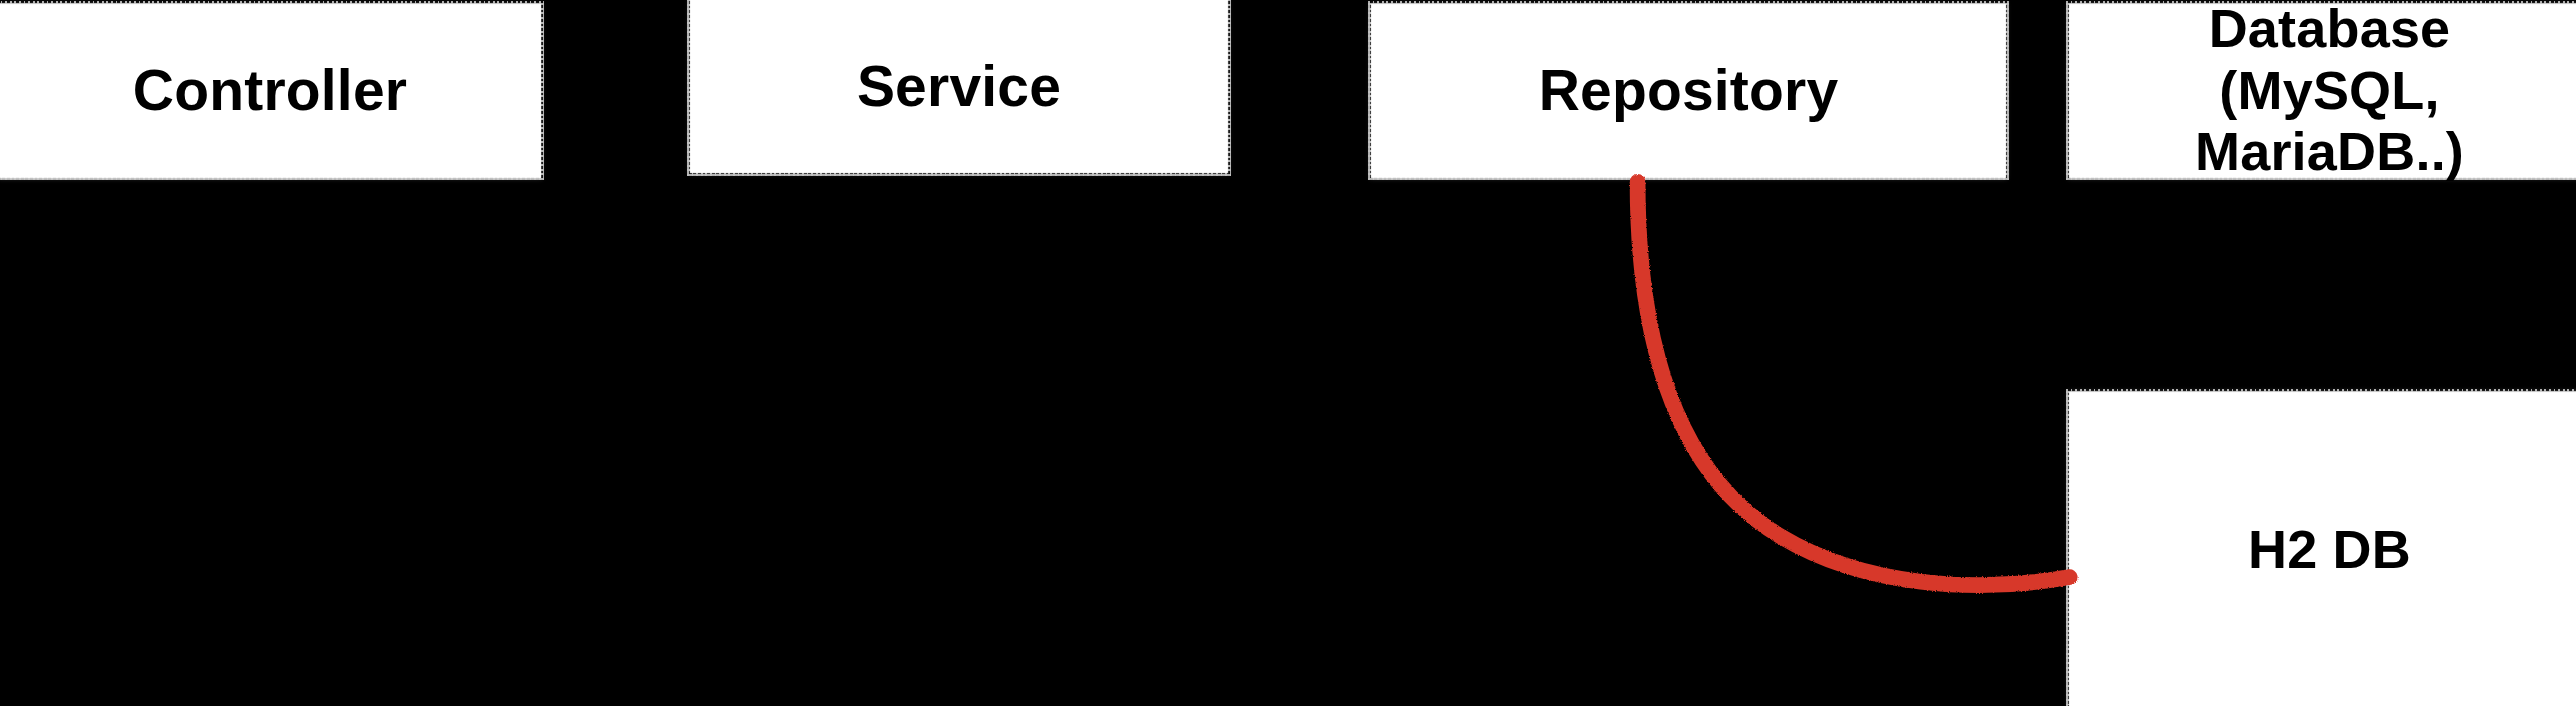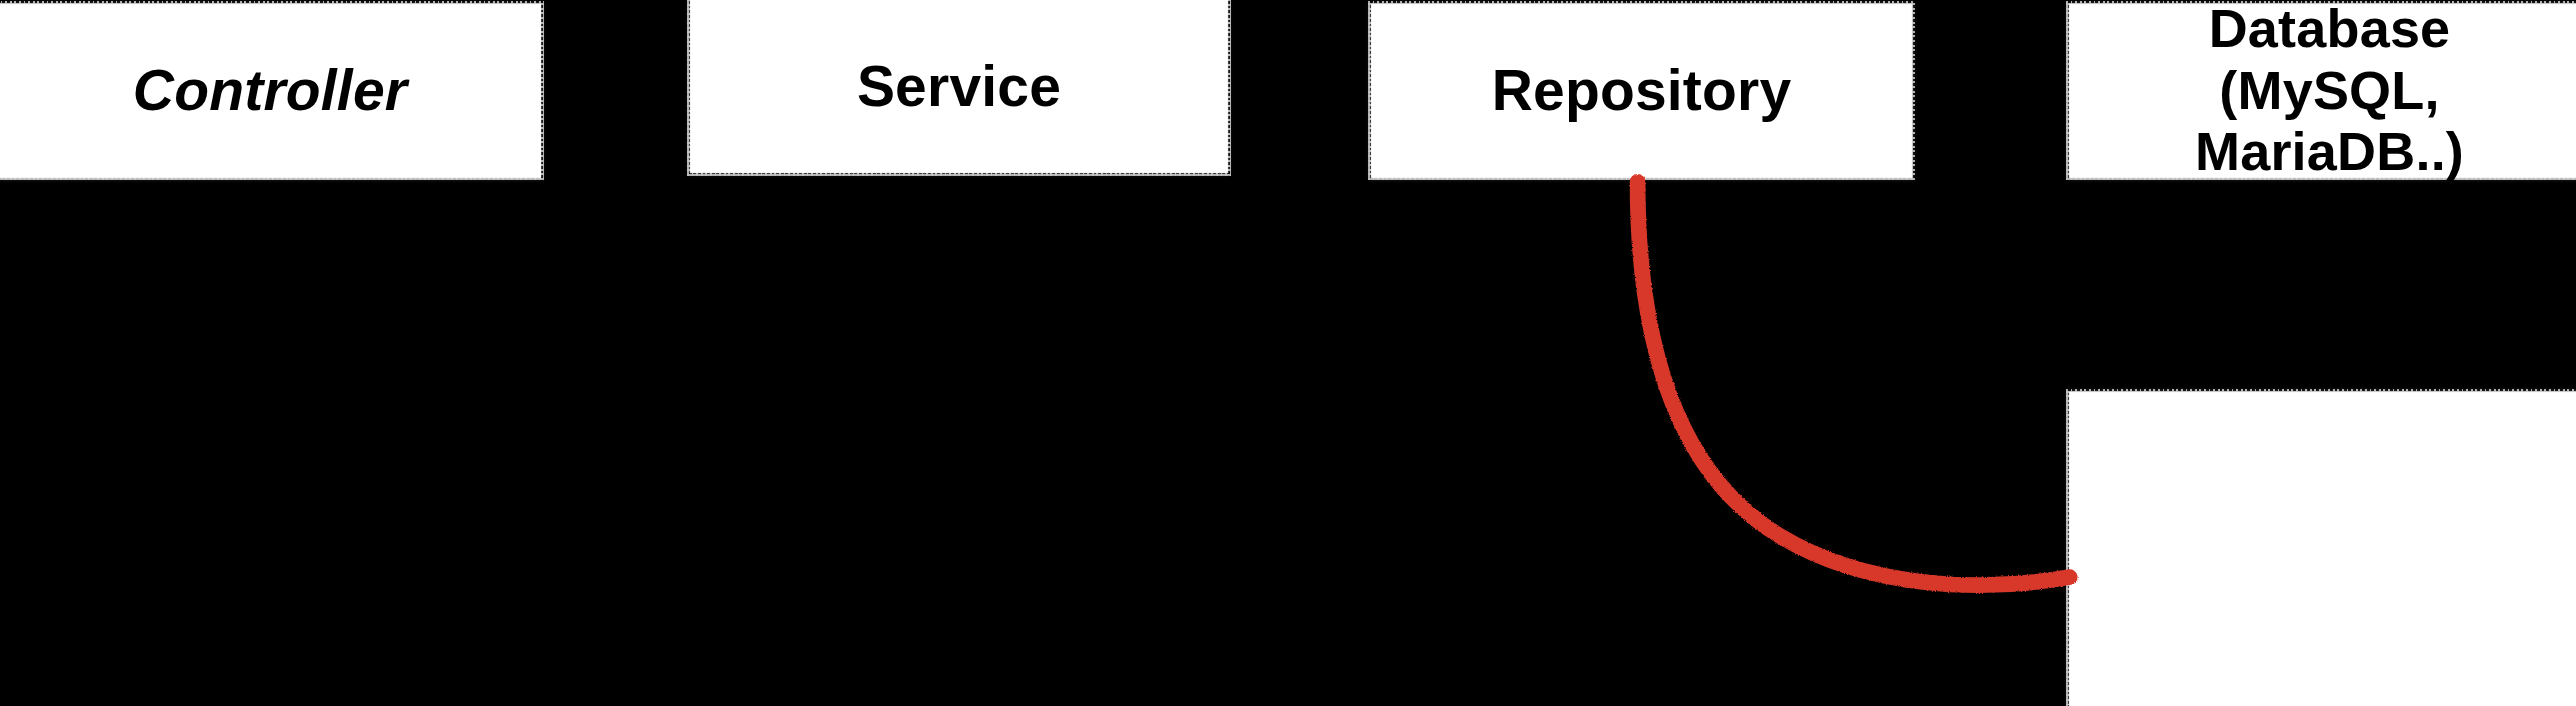--- a/index.html
+++ b/index.html
@@ -57,23 +57,23 @@
     color: #000000;
     font-weight: 700;
     line-height: 1.14;
     letter-spacing: 0.2px;
     z-index: 2;
     white-space: pre-line;
     padding: 0 9.3px;
   }
 
   
-  #node-controller { left: 0px;    top: 4.6px;   width: 540px; height: 172px; font-style: italic; }
+  #node-controller { left: 0px;    top: 4.6px;   width: 540px; height: 172px; }
   #node-service    { left: 691px;  top: 0;   width: 536px; height: 172px; }
-  #node-repository { left: 1372px; top: 4.6px;   width: 539px; height: 172px; }
+  #node-repository { left: 1372px; top: 4.6px;   width: 633px; height: 172px; }
   #node-database   { left: 2070px; top: 4.6px;   width: 519px; height: 172px; }
   #node-h2db       { left: 2070px; top: 393px; width: 519px; height: 313px; }
 
   #node-controller .node-label,
   #node-service .node-label,
   #node-repository .node-label { font-size: 57px; }
   #node-database .node-label   { font-size: 54px; }
   #node-h2db .node-label       { font-size: 54px; }
 
   
@@ -109,20 +109,21 @@
 
   <div class="node" id="node-database">
     <span class="rough"></span>
     <span class="node-label">Database
 (MySQL,
 MariaDB..)</span>
   </div>
 
   <div class="node" id="node-h2db">
     <span class="rough"></span>
+    <span class="node-label">H2 DB</span>
   </div>
 
   <svg id="connector" viewBox="0 0 2778 762" preserveAspectRatio="none">
     <defs>
       <filter id="rough-stroke" x="-20%" y="-20%" width="140%" height="140%">
         <feTurbulence type="fractalNoise" baseFrequency="0.9" numOctaves="3" seed="7" result="noise"></feTurbulence>
         <feDisplacementMap in="SourceGraphic" in2="noise" scale="3" xChannelSelector="R" yChannelSelector="G"></feDisplacementMap>
       </filter>
     </defs>
     <path id="connector-path" d="M 1766 196 C 1766 330, 1790 500, 1920 578 C 2010 632, 2130 640, 2232 622" fill="none" stroke="#D7382A" stroke-width="17" stroke-linecap="round" filter="url(#rough-stroke)"></path>

